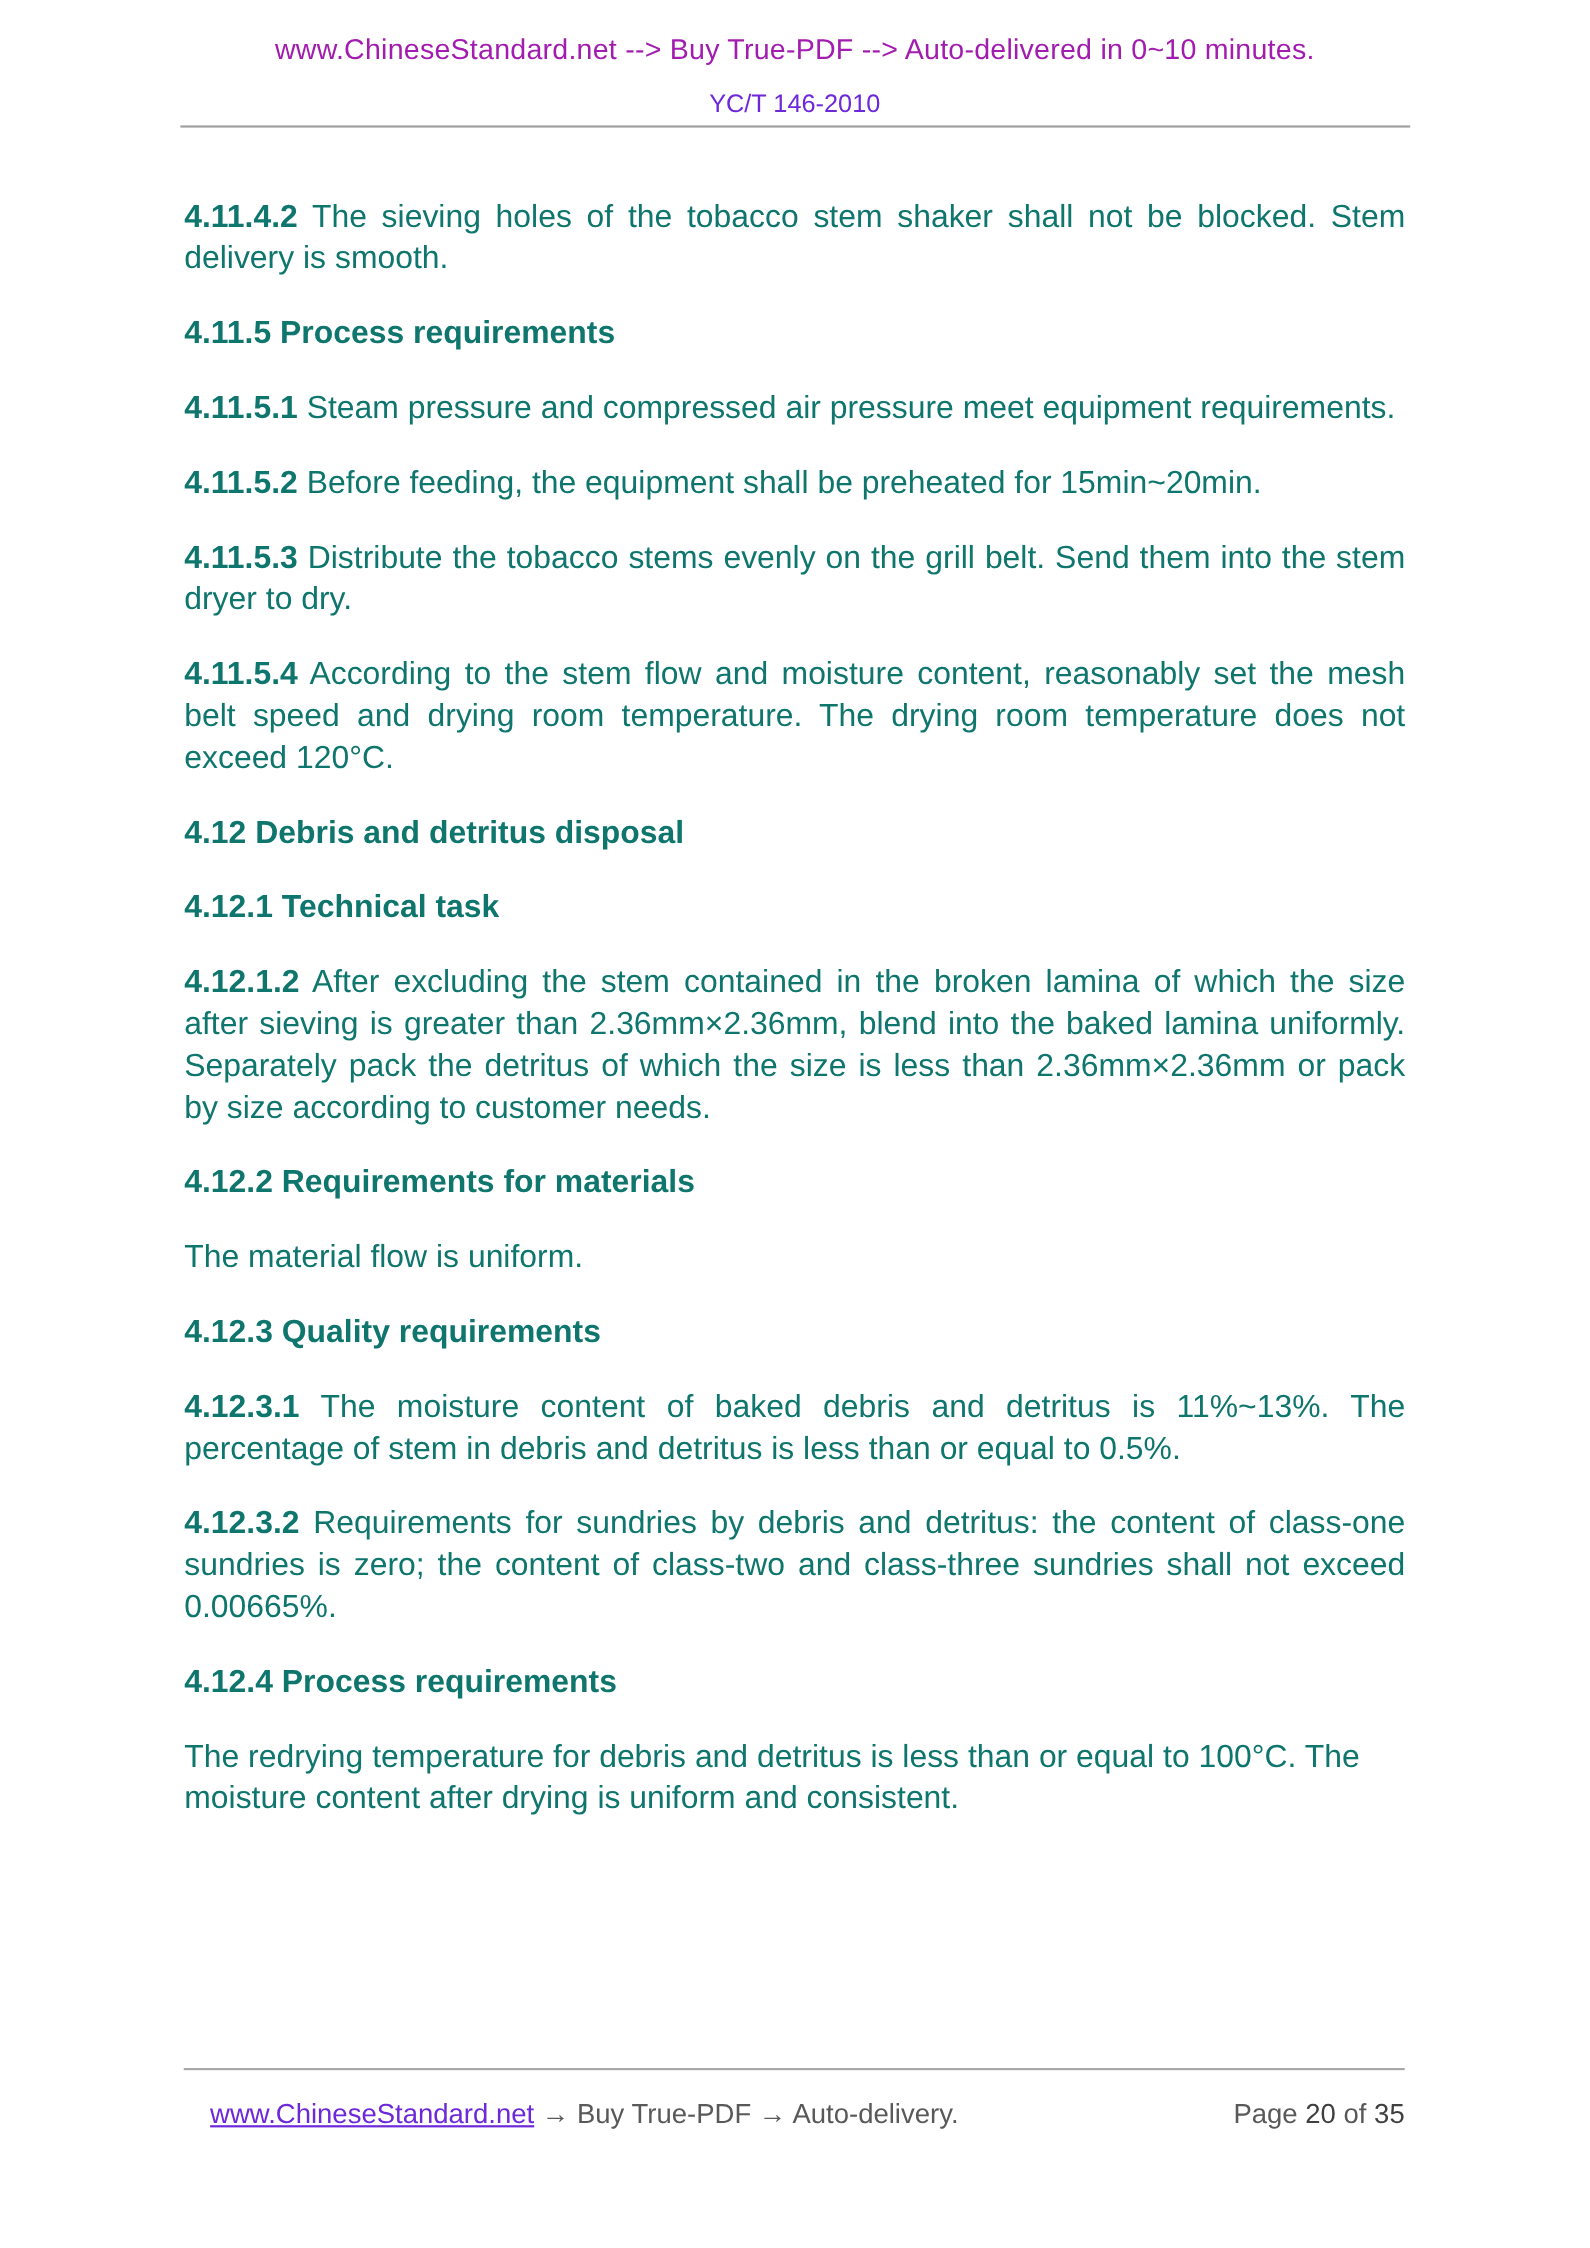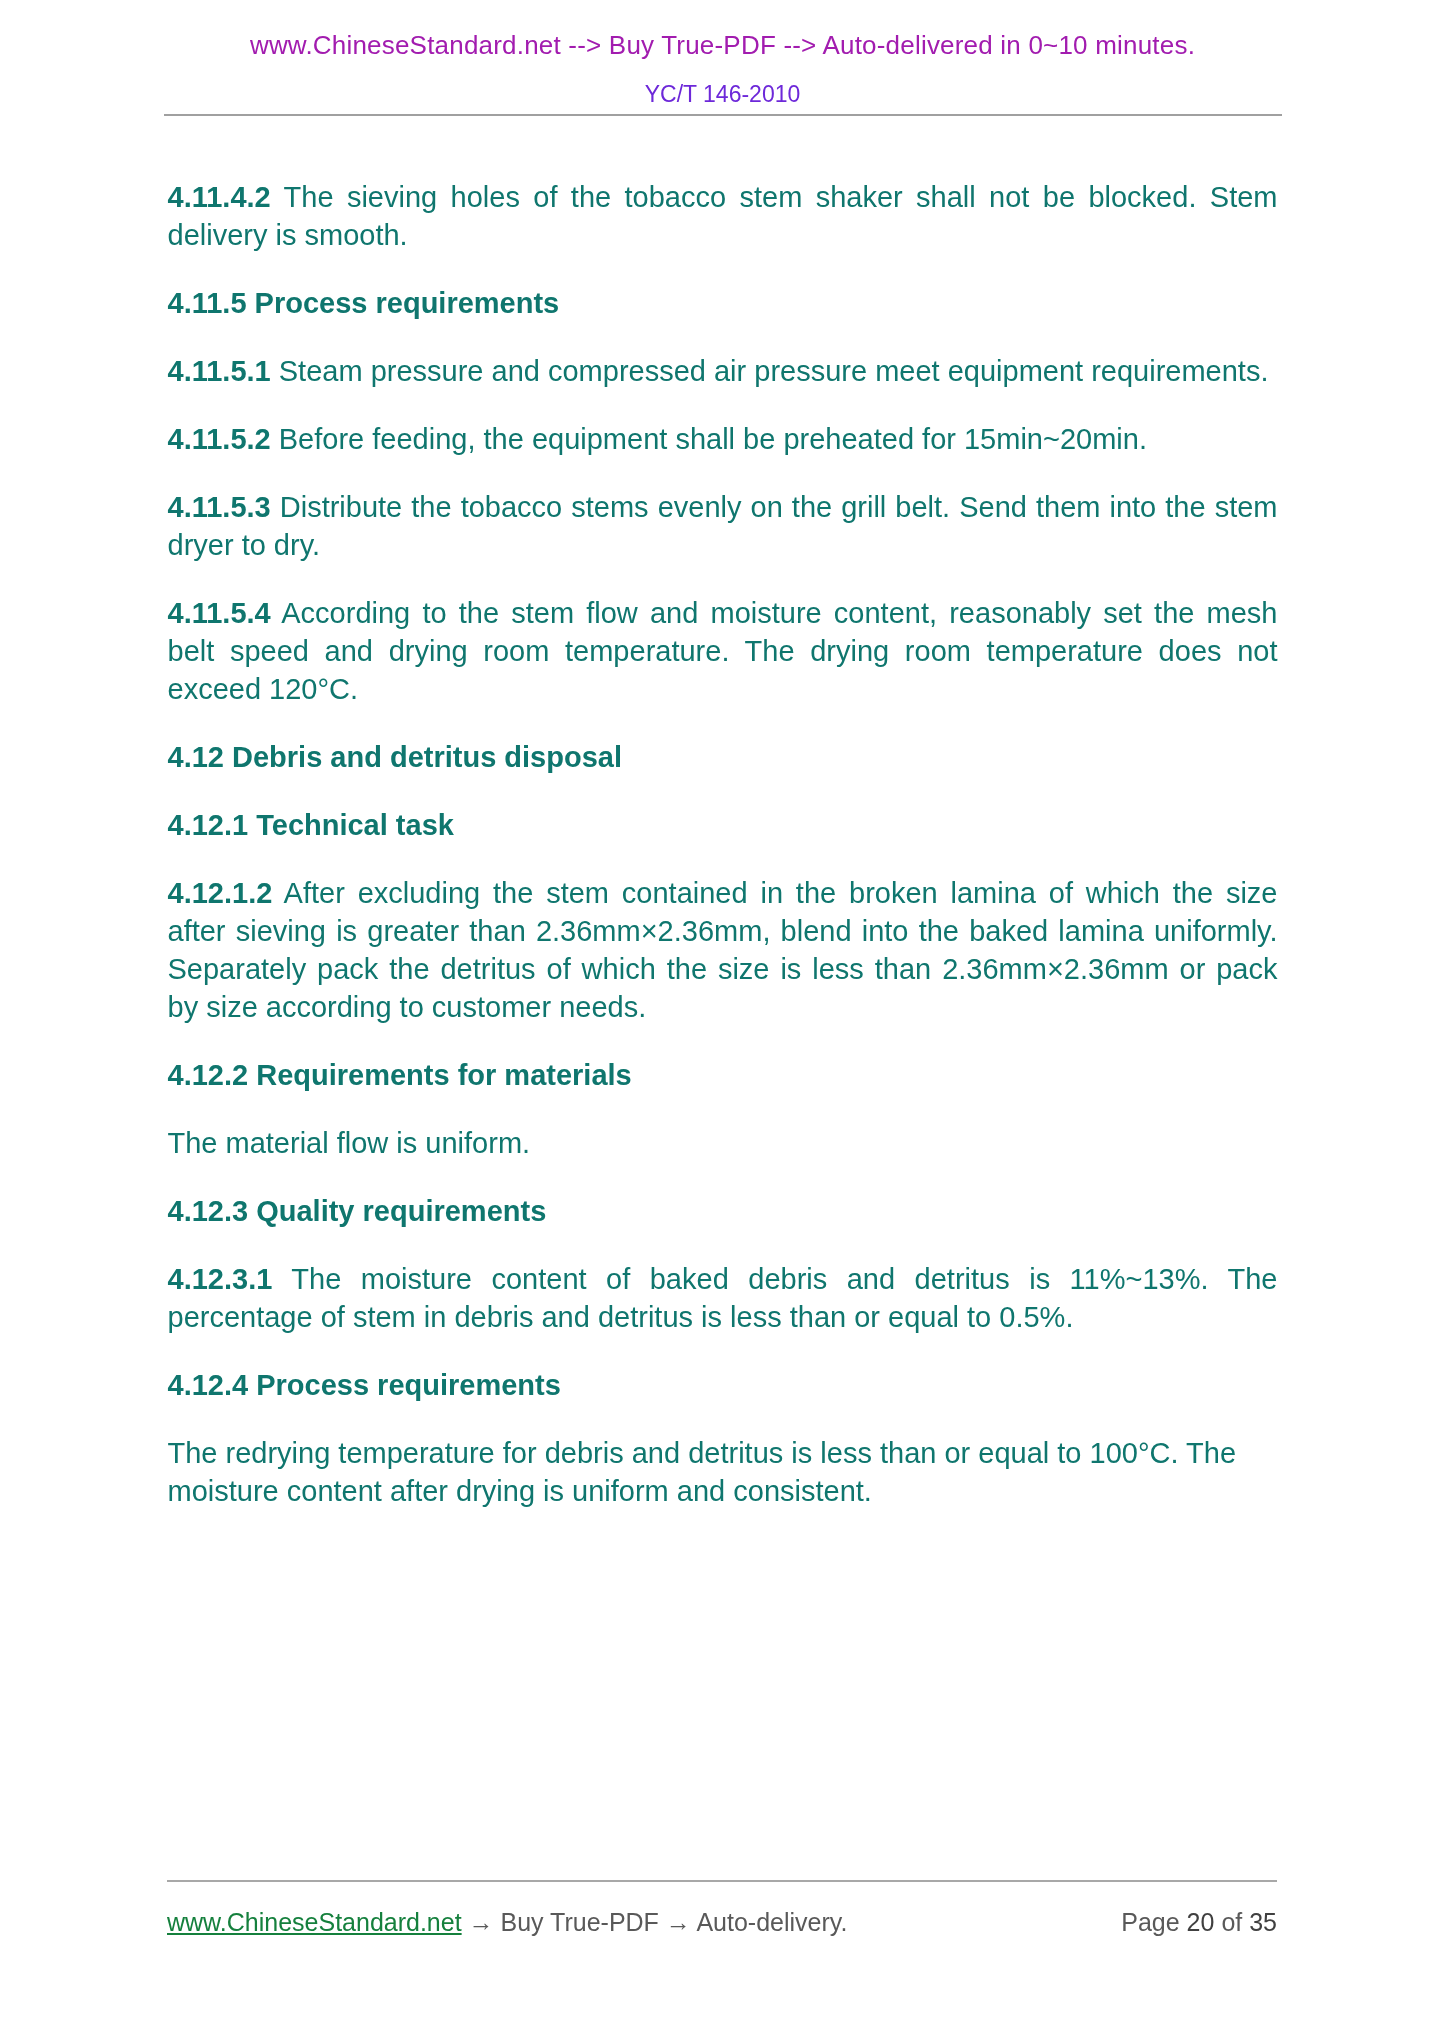--- a/index.html
+++ b/index.html
@@ -58,23 +58,24 @@
   .footer-rule { border-top: 2px solid #a8a8a8; height: 0; }
   .footer-row {
     margin-top: 26px;
     display: flex;
     justify-content: space-between;
     align-items: baseline;
     font-size: 25px;
     color: #595959;
   }
   .footer-link {
-    color: #15803d;
+    color: #6d28d9;
     text-decoration: underline;
     cursor: pointer;
+    margin-left: 24px;
   }
   .footer-right b { color: #404040; font-weight: normal; }
 </style>
 </head>
 <body>
 
 <div class="page">
 
   <div class="header">
     <div class="header-line1">www.ChineseStandard.net --&gt; Buy True-PDF --&gt; Auto-delivered in 0~10 minutes.</div>
@@ -127,20 +128,24 @@
       <span>The material flow is uniform.</span>
     </p>
 
     <p class="heading">4.12.3 Quality requirements</p>
 
     <p class="para">
       <b class="num">4.12.3.1</b>
       <span>The moisture content of baked debris and detritus is 11%~13%. The percentage of stem in debris and detritus is less than or equal to 0.5%.</span>
     </p>
 
+    <p class="para">
+      <b class="num">4.12.3.2</b>
+      <span>Requirements for sundries by debris and detritus: the content of class-one sundries is zero; the content of class-two and class-three sundries shall not exceed 0.00665%.</span>
+    </p>
 
     <p class="heading">4.12.4 Process requirements</p>
 
     <p class="para plain">
       <span>The redrying temperature for debris and detritus is less than or equal to 100°C. The moisture content after drying is uniform and consistent.</span>
     </p>
 
   </div>
 
   <div class="footer">

